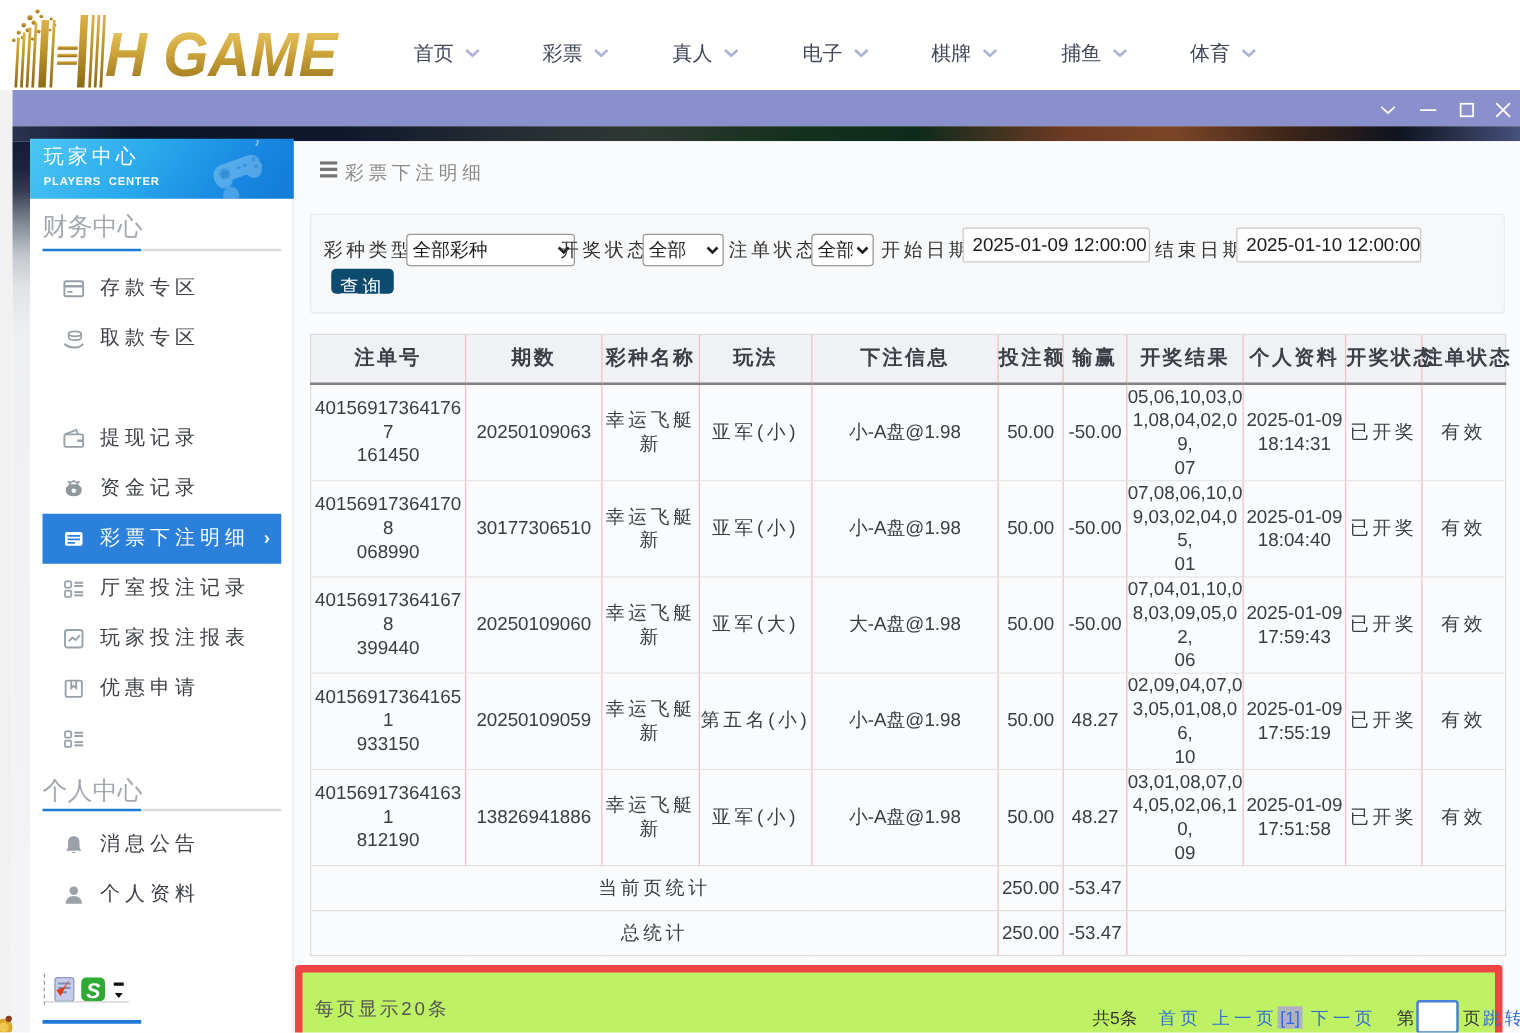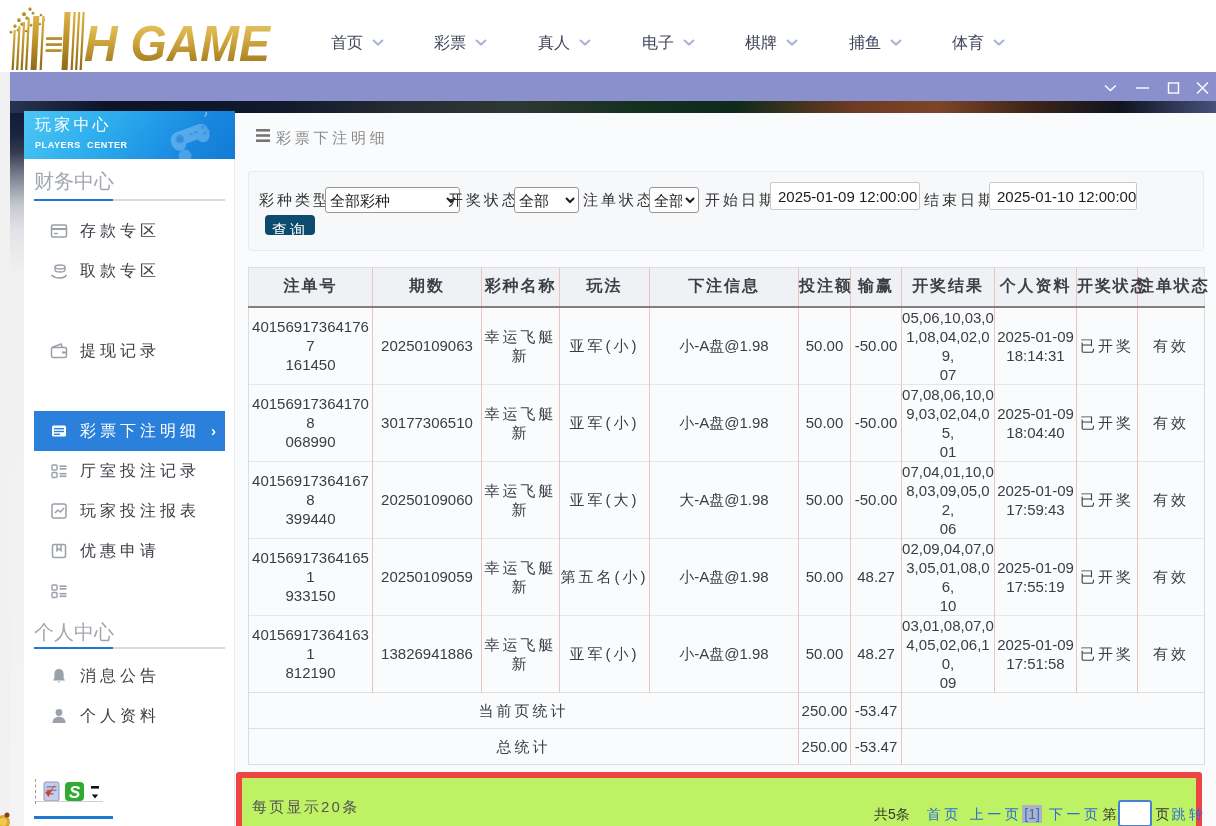--- a/index.html
+++ b/index.html
@@ -192,20 +192,30 @@
     </div>
 <div class="mi" style="top:218px">
       <svg class="ic" viewBox="0 0 18 18">
         <g stroke="#98a0a8" stroke-width="1.5" fill="none">
           <path d="M2 5.5l9-3.5 1.5 3.5"></path>
           <rect x="1.5" y="5.5" width="15" height="10" rx="1.5"></rect>
           <path d="M12 10.5h4.5" stroke-width="2"></path>
         </g>
       </svg>
       <span class="tx">提现记录</span>
+    </div>
+<div class="mi" style="top:258px">
+      <svg class="ic" viewBox="0 0 18 18">
+        <g fill="#8f979f">
+          <path d="M5 6h8l2 2c1 3 0 7-6 7s-7-4-6-7z"></path>
+          <path d="M6.5 6L5 3.5 7 4l2-1.5L11 4l2-.5L11.5 6z" fill="none" stroke="#8f979f" stroke-width="1.2"></path>
+          <circle cx="9" cy="10.5" r="1.8" fill="#fff"></circle>
+        </g>
+      </svg>
+      <span class="tx">资金记录</span>
     </div>
 <div class="mi sel" style="top:298px">
       <svg class="ic" viewBox="0 0 18 18">
         <g fill="#fff">
           <rect x="2" y="3.5" width="14" height="11" rx="1.5"></rect>
           <rect x="4" y="6" width="10" height="1.4" fill="#2a80da"></rect>
           <rect x="4" y="8.8" width="10" height="1.4" fill="#2a80da"></rect>
           <rect x="4" y="11.6" width="6" height="1.4" fill="#2a80da"></rect>
         </g>
       </svg>
@@ -413,19 +423,19 @@
 <tr class="st bb">
         <td colspan="5" class="ck">总统计</td>
         <td>250.00</td>
         <td>-53.47</td>
         <td colspan="4"></td>
       </tr>
 </tbody>
   </table>
 <div id="foot">
  <span class="lt">每页显示20条</span>
- <div id="pag"><span style="margin-right:17px">共5条</span><a class="cjk" style="margin-right:8px">首页</a><a class="cjk" style="margin-right:0px">上一页</a><span class="chip" style="margin-right:7px">[1]</span><a class="cjk" style="margin-right:1px">下一页</a><span style="margin-right:2px">第</span><input style=""><span style="margin-right:2px">页</span><a class="cjk">跳转</a></div>
+ <div id="pag"><span style="margin-right:17px">共5条</span><a class="cjk" style="margin-right:8px">首页</a><a class="cjk" style="margin-right:0px">上一页</a><span class="chip" style="margin-right:7px">[1]</span><a class="cjk" style="margin-right:16px">下一页</a><span style="margin-right:2px">第</span><input style=""><span style="margin-right:2px">页</span><a class="cjk">跳转</a></div>
 </div>
 <svg class="abs" style="left:0;top:812px" width="11" height="14" viewBox="0 0 11 14">
  <circle cx="3" cy="10" r="7" fill="#d9a72c"></circle>
     <circle cx="3" cy="10" r="4" fill="#f0c84e"></circle>
     <circle cx="7" cy="3" r="2.5" fill="#8d3a1e"></circle>
 </svg>
 
 </body></html>

